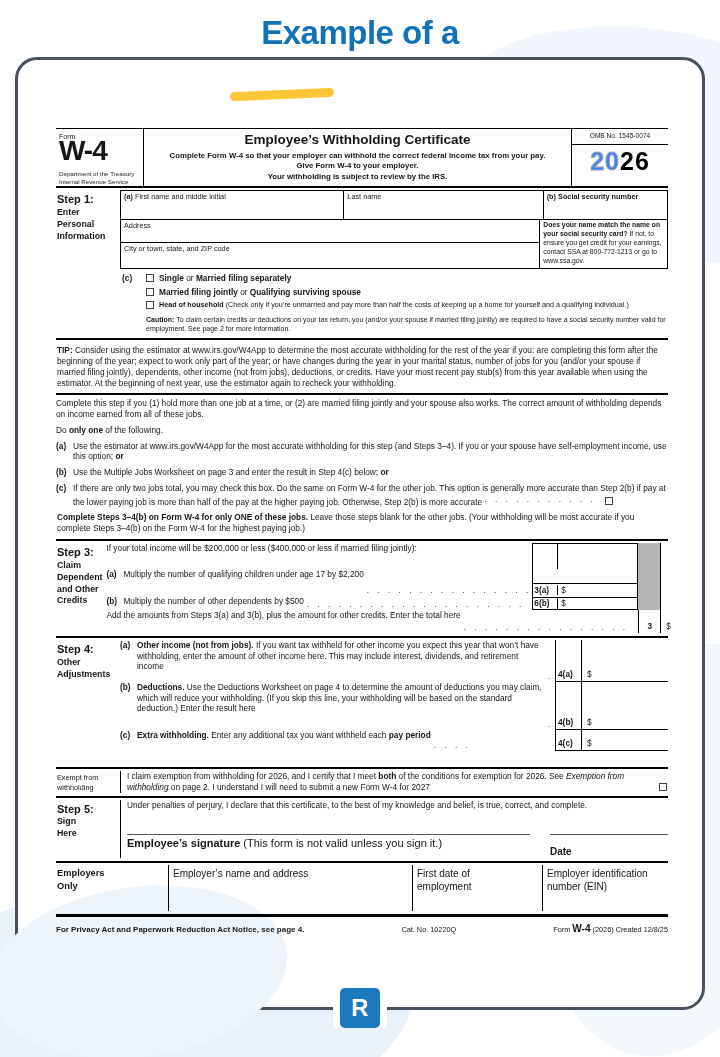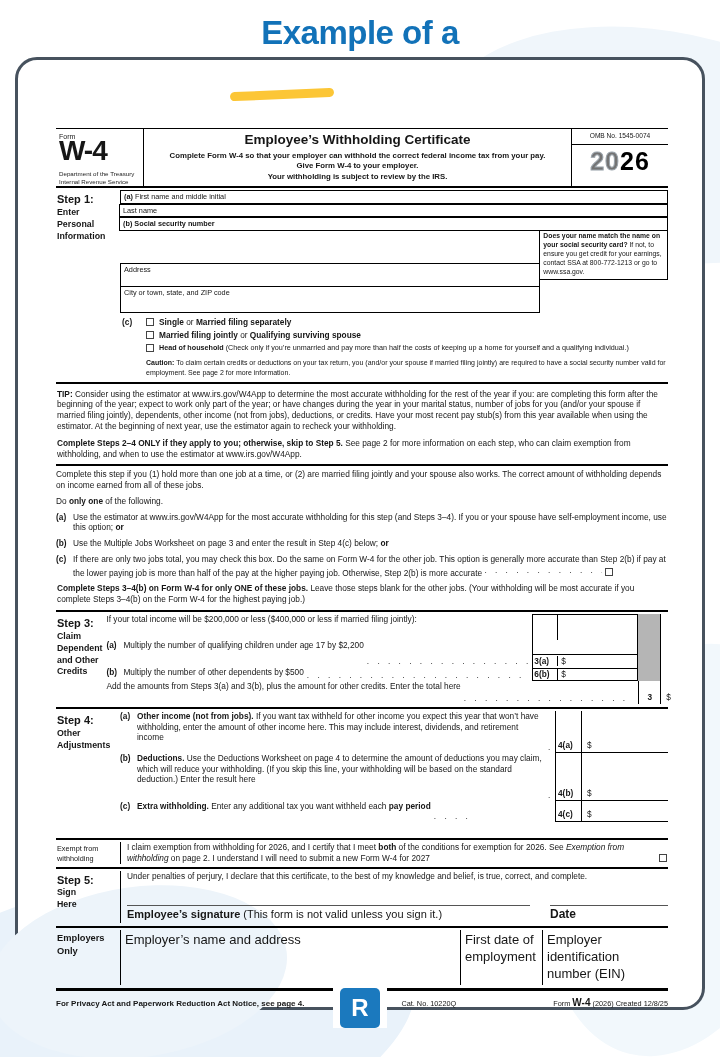--- a/index.html
+++ b/index.html
@@ -31,37 +31,37 @@
   .hdr-left { width:88px; border-right:1px solid #000; padding:2px 3px 1px; }
   .form-word { font-size:7px; }
   .form-num { font-size:28px; font-weight:bold; letter-spacing:-1px; line-height:26px; display:block; margin-top:-4px; }
   .dept { font-size:6.2px; color:#222; margin-top:6px; line-height:1.25; }
   .hdr-mid { flex:1; text-align:center; padding:2px 10px 3px; }
   .hdr-title { font-size:13.5px; font-weight:bold; margin-bottom:2px; }
   .hdr-sub { font-size:7.8px; font-weight:bold; line-height:1.4; }
   .hdr-right { width:97px; border-left:1px solid #000; text-align:center; display:flex; flex-direction:column; }
   .omb { font-size:6.6px; padding:3px 2px; border-bottom:1px solid #000; }
   .year { font-size:25px; font-weight:bold; line-height:1.3; letter-spacing:1px; }
-  .yr-o { color:#737373;text-align:center; -webkit-text-stroke:1px #9aa3ab; }
+  .yr-o { color:#3b82f6;text-align:center; -webkit-text-stroke:1px #9aa3ab; }
   .yr-b { color:#000; }
 
   .sec { display:flex; border-bottom:2.5px solid #000; padding:2px 0 3px; }
   .slabel { width:64px; padding:2px 4px 0 1px; font-weight:bold; font-size:8.8px; line-height:1.35; }
   .sl-step { font-size:11px; }
   .sbody { flex:1; }
 
   
   .cell { border:1px solid #000; padding:1px 3px; font-size:7.3px; }
-  .r1 { display:flex;flex-direction:column; }
+  .r1 { display:flex; }
   .r1 > .cell + .cell { margin-left:-1px; }
   .c-first { flex:225; height:30px; }
   .c-last { flex:200; height:30px; }
-  .c-ssn { flex:122; height:38px; font-weight:bold; }
+  .c-ssn { flex:122; height:30px; font-weight:bold; }
   .r23 { display:flex; margin-top:-1px; }
-  .r23-left { flex:425;margin-top:33px; }
+  .r23-left { flex:425; }
   .c-addr { height:24px; }
   .c-city { height:27px; margin-top:-1px; }
   .c-ssa { flex:122; margin-left:-1px; font-size:6.8px; line-height:1.32; padding:1px 3px; height:50px; }
   .checks { display:flex; margin-top:4px; }
   .c-tag { width:26px; font-weight:bold; padding-left:2px; }
   .cbcol { flex:1; }
   .cbrow { display:flex; align-items:flex-start; margin-bottom:3px; line-height:1.25; }
   .cb { display:inline-block; width:8px; height:8px; border:1px solid #444; background:#fff; flex:none; }
   .cbrow .cb { margin-right:5px; margin-top:1px; }
   .cbrow.small-note { font-size:7.2px; }
@@ -104,25 +104,25 @@
   .h41 { min-height:42px; } .h42 { min-height:48px; } .h43 { min-height:21px; }
   .s4pad { height:13px; }
 
   .exempt .slabel { font-weight:normal; font-size:7.3px; }
   .exempt .sbody { border-left:1px solid #000; padding-left:6px; display:flex; }
   .exempt .cb { align-self:flex-end; margin:0 1px 2px 4px; }
 
   .s5 .sbody { border-left:1px solid #000; padding-left:6px; }
   .sigrow { display:flex; margin-top:24px; }
   .sigline { flex:1; border-top:1px solid #555; padding-top:1px; font-size:11px; }
-  .dateline { width:118px; margin-left:20px; border-top:1px solid #555; padding-top:1px; font-weight:bold; font-size:12px; }
+  .dateline { width:118px; margin-left:20px; border-top:1px solid #555; padding-top:10px; font-weight:bold; font-size:10px; }
 
   .emp .slabel { font-size:9.3px; }
   .emp .sbody { display:flex; }
-  .empcell { border-left:1px solid #000; padding:2px 4px; font-size:13px; min-height:46px; line-height:1.3; }
+  .empcell { border-left:1px solid #000; padding:2px 4px; font-size:10px; min-height:46px; line-height:1.3;margin-left:48px; }
   .empname { flex:1; } .empdate { width:82px; flex:none; } .empein { width:126px; flex:none; }
 
   .foot { display:flex; justify-content:space-between; align-items:baseline; padding-top:5px; }
   .foot-privacy { font-weight:bold; font-size:8px; }
   .foot-cat { font-size:7.3px; }
   .foot-form { font-size:7.3px; }
   .foot-w4 { font-size:10px; font-weight:bold; }
 </style>
 </head>
 <body>
@@ -201,21 +201,20 @@
             <span><b>Head of household</b><span> (Check only if you’re unmarried and pay more than half the costs of keeping up a home for yourself and a qualifying individual.)</span></span>
           </div>
         </div>
       </div>
       <div class="caution"><b>Caution:</b><span> To claim certain credits or deductions on your tax return, you (and/or your spouse if married filing jointly) are required to have a social security number valid for employment. See page 2 for more information.</span></div>
     </div>
   </div>
 
   <div class="tipblock">
     <p><b>TIP:</b><span> Consider using the estimator at www.irs.gov/W4App to determine the most accurate withholding for the rest of the year if you: are completing this form after the beginning of the year; expect to work only part of the year; or have changes during the year in your marital status, number of jobs for you (and/or your spouse if married filing jointly), dependents, other income (not from jobs), deductions, or credits. Have your most recent pay stub(s) from this year available when using the estimator. At the beginning of next year, use the estimator again to recheck your withholding.</span></p>
-    <p><b>Complete Steps 2–4 ONLY if they apply to you; otherwise, skip to Step 5.</b><span> See page 2 for more information on each step, who can claim exemption from withholding, and when to use the estimator at www.irs.gov/W4App.</span></p>
   </div>
 
   <div class="s2wrap">
     <div class="sec-inner">
       <div class="sbody">
         <p>Complete this step if you (1) hold more than one job at a time, or (2) are married filing jointly and your spouse also works. The correct amount of withholding depends on income earned from all of these jobs.</p>
         <p class="p-gap"><span>Do </span><b>only one</b><span> of the following.</span></p>
         <div class="item">
           <span class="itag">(a)</span>
           <span class="itext"><span>Use the estimator at www.irs.gov/W4App for the most accurate withholding for this step (and Steps 3–4). If you or your spouse have self-employment income, use this option; </span><b>or</b></span>

